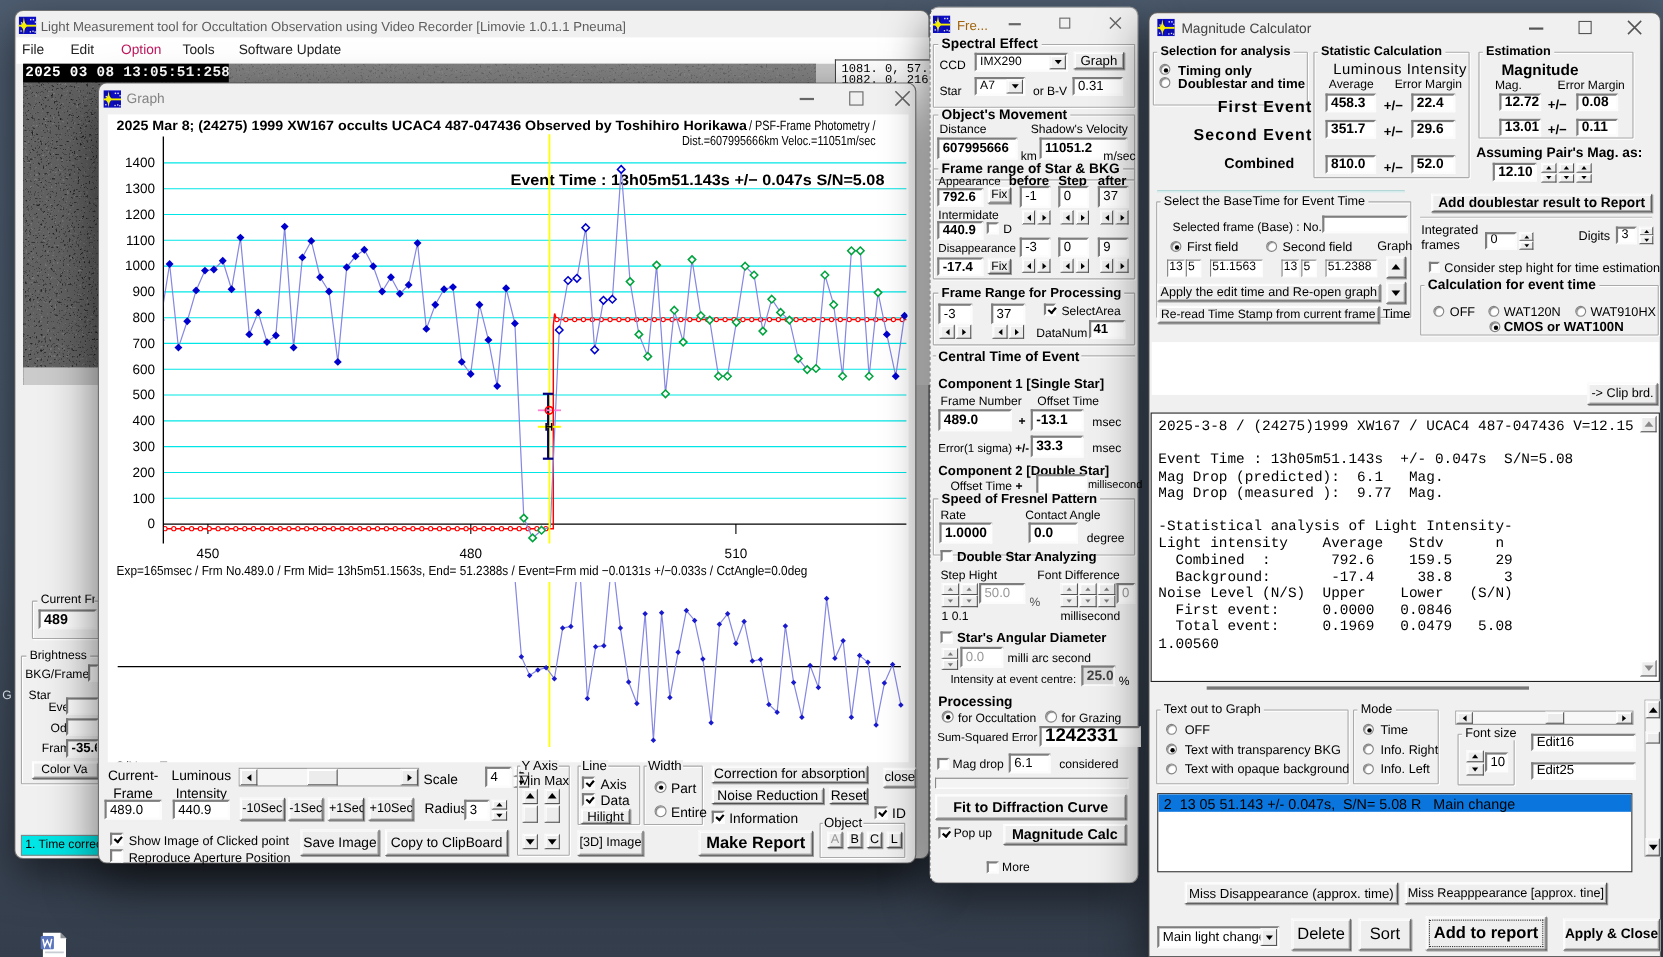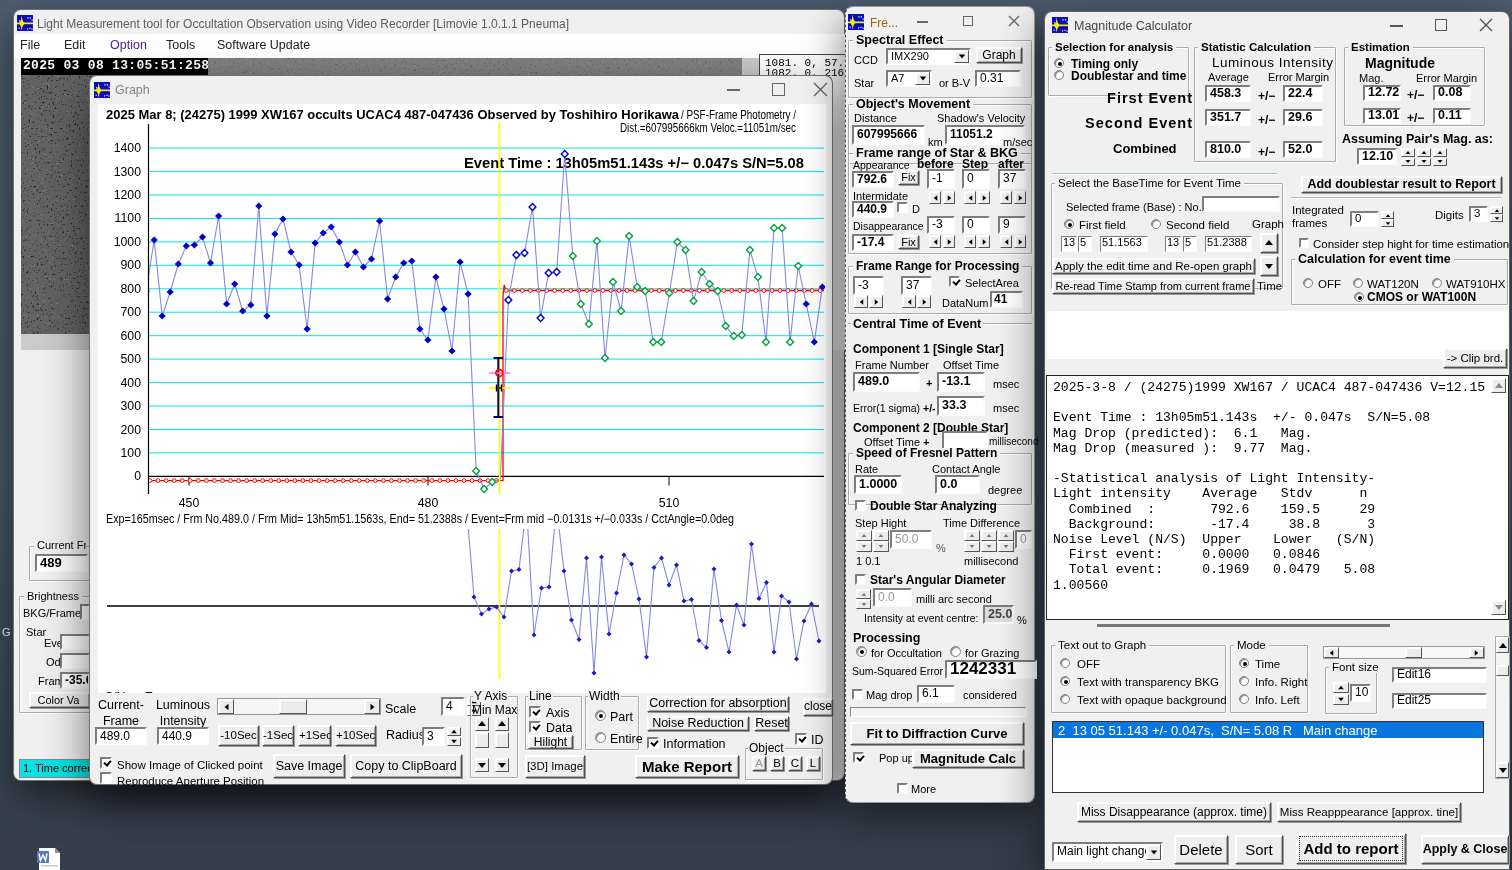--- a/index.html
+++ b/index.html
@@ -42,21 +42,21 @@
           <rect x="10" y="13.3" width="1.2" height="1.2"></rect>
           <rect x="12.4" y="12.8" width="1.2" height="1.2"></rect>
           <rect x="14.4" y="13.5" width="1.2" height="1.2"></rect>
           <rect x="1.6" y="12.6" width="1.2" height="1.2"></rect>
         </g>
       </svg></div>
 <div class="lb" style="left:23px;top:8px;font-size:12px;color:#5d5d5d">Light Measurement tool for Occultation Observation using Video Recorder [Limovie 1.0.1.1 Pneuma]</div>
 <div class="abs" style="left:1px;top:24px;width:830px;height:24px;background:#fff"></div>
 <div class="lb" style="left:6px;top:29px;font-size:12.5px;color:#222">File</div>
 <div class="lb" style="left:50px;top:29px;font-size:12.5px;color:#222">Edit</div>
-<div class="lb" style="left:96px;top:29px;font-size:12.5px;color:#4c1d95">Option</div>
+<div class="lb" style="left:96px;top:29px;font-size:12.5px;color:#be185d">Option</div>
 <div class="lb" style="left:152px;top:29px;font-size:12.5px;color:#222">Tools</div>
 <div class="lb" style="left:203px;top:29px;font-size:12.5px;color:#222">Software Update</div>
 <div class="abs" style="left:7px;top:48px;width:721px;height:292px;background:#474747;overflow:hidden"><svg width="721" height="292">
         <filter id="nzd" x="0" y="0" width="100%" height="100%">
           <feTurbulence type="fractalNoise" baseFrequency="0.45" numOctaves="3" seed="3" stitchTiles="stitch"></feTurbulence>
           <feColorMatrix type="matrix" values="0 0 0 0 0  0 0 0 0 0  0 0 0 0 0  1.4 1.4 1.4 0 -0.9"></feColorMatrix>
           <feComponentTransfer>
             <feFuncA type="discrete" tableValues="0 0.1 0.25 0.45 0.7"></feFuncA>
           </feComponentTransfer>
         </filter>
@@ -642,21 +642,21 @@
 <div class="gb" style="left:2px;top:446px;width:184px;height:52px"></div>
 <div class="gl b" style="left:7px;top:441px;font-size:12px">Speed of Fresnel Pattern</div>
 <div class="lb" style="left:9px;top:456px">Rate</div>
 <div class="lb" style="left:86px;top:456px">Contact Angle</div>
 <div class="tb b" style="left:8px;top:468px;width:48px;height:19px;font-size:12.5px;line-height:14px">1.0000</div>
 <div class="tb b" style="left:89px;top:468px;width:45px;height:19px;font-size:12.5px;line-height:14px">0.0</div>
 <div class="lb" style="left:142px;top:477px">degree</div>
 <div class="ck" style="left:9px;top:493px;width:11px;height:11px"></div>
 <div class="lb b" style="left:24px;top:493px;font-size:12px">Double Star Analyzing</div>
 <div class="lb" style="left:9px;top:510px">Step Hight</div>
-<div class="lb" style="left:97px;top:510px">Time Difference</div>
+<div class="lb" style="left:97px;top:510px">Font Difference</div>
 <div class="sb" style="left:10px;top:523px;width:16px;height:11px">
       <span class="aru" style="transform:scale(.6);border-bottom-color:#777"></span>
     </div>
 <div class="sb" style="left:10px;top:534px;width:16px;height:11px">
       <span class="ard" style="transform:scale(.6);border-top-color:#777"></span>
     </div>
 <div class="sb" style="left:27px;top:523px;width:16px;height:11px">
       <span class="aru" style="transform:scale(.6);border-bottom-color:#777"></span>
     </div>
 <div class="sb" style="left:27px;top:534px;width:16px;height:11px">
@@ -705,21 +705,21 @@
     <div class="lb" style="left:119px;top:640px">for Grazing</div>
 <div class="lb" style="left:6px;top:658px;font-size:10.5px">Sum-Squared Error</div>
 <div class="tb b" style="left:99px;top:653px;width:92px;height:19px;font-size:17px;line-height:14px">1242331</div>
 <div class="ck" style="left:6px;top:682px;width:11px;height:11px"></div>
 <div class="lb" style="left:20px;top:682px">Mag drop</div>
 <div class="tb" style="left:71px;top:678px;width:38px;height:18px;line-height:13px">6.1</div>
 <div class="lb" style="left:117px;top:682px">considered</div>
 <div class="abs" style="left:4px;top:700px;width:176px;height:10px;background:#f4f4f4;border:1px solid;border-color:#888 #fff #fff #888"></div>
 <div class="bt b" style="left:4px;top:715px;width:174px;height:23px;font-size:13px;line-height:21px">Fit to Diffraction Curve</div>
 <div class="ck c" style="left:7px;top:745px;width:11px;height:11px"></div>
-<div class="lb" style="left:33px;top:745px">Pop up</div>
+<div class="lb" style="left:21px;top:745px">Pop up</div>
 <div class="bt b" style="left:66px;top:742px;width:112px;height:19px;font-size:13px;line-height:17px">Magnitude Calc</div>
 <div class="ck" style="left:51px;top:776px;width:11px;height:11px"></div>
 <div class="lb" style="left:65px;top:776px">More</div>
 </div>
 <div class="win" id="magw" style="left:1044px;top:11px;width:466px;height:859px;border-radius:8px 8px 0 0;border:1px solid rgba(60,60,60,.8);box-shadow:0 15px 45px rgba(0,0,0,.6);font-size:11px">
 <div class="abs" style="left:7px;top:5px;width:16px;height:16px"><svg width="16" height="16" viewBox="0 0 16 16">
         <rect width="16" height="16" fill="#0d0dc2"></rect>
         <rect x="1" y="1" width="6" height="5" fill="#0a0aa8"></rect>
         <rect x="9" y="9" width="6" height="6" fill="#0a0aa8"></rect>
         <rect x="0" y="7.5" width="16" height="1.7" fill="#f4ef00"></rect>
@@ -900,21 +900,21 @@
 <div class="sb" style="left:288px;top:670px;width:16px;height:11px">
       <span class="aru" style="transform:scale(.7)"></span>
     </div>
 <div class="sb" style="left:288px;top:682px;width:16px;height:11px">
       <span class="ard" style="transform:scale(.7)"></span>
     </div>
 <div class="tb" style="left:305px;top:672px;width:21px;height:18px;font-size:12px;line-height:13px">10</div>
 <div class="tb" style="left:347px;top:655px;width:95px;height:16px;font-size:12px;line-height:11px">Edit16</div>
 <div class="tb" style="left:347px;top:681px;width:95px;height:16px;font-size:12px;line-height:11px">Edit25</div>
 <div class="abs" style="left:7px;top:709px;width:432px;height:72px;background:#fff;border:1px solid #333;font-size:13px;overflow:hidden">
-      <div style="background:#0a76dd;color:#ffffff;padding:1px 0 0 5px;white-space:pre">2  13 05 51.143 +/- 0.047s,  S/N= 5.08 R   Main change</div>
+      <div style="background:#0a76dd;color:#000000;padding:1px 0 0 5px;white-space:pre">2  13 05 51.143 +/- 0.047s,  S/N= 5.08 R   Main change</div>
     </div>
 <div class="abs" style="left:450px;top:624px;width:15px;height:143px;background:#f4f4f4;border:1px solid #aaa">
       <div class="sb" style="left:0;top:0;width:13px;height:16px">
         <span class="aru"></span>
       </div>
       <div class="sb" style="left:0;top:28px;width:13px;height:11px"></div>
       <div class="sb" style="left:0;bottom:0;width:13px;height:16px">
         <span class="ard"></span>
       </div>
     </div>

